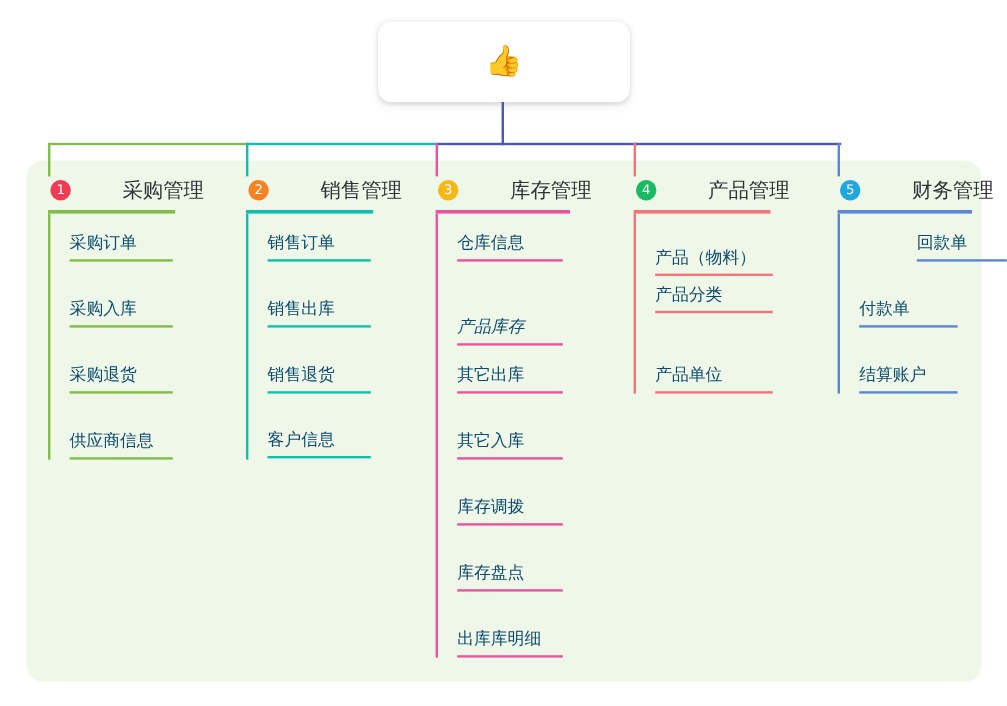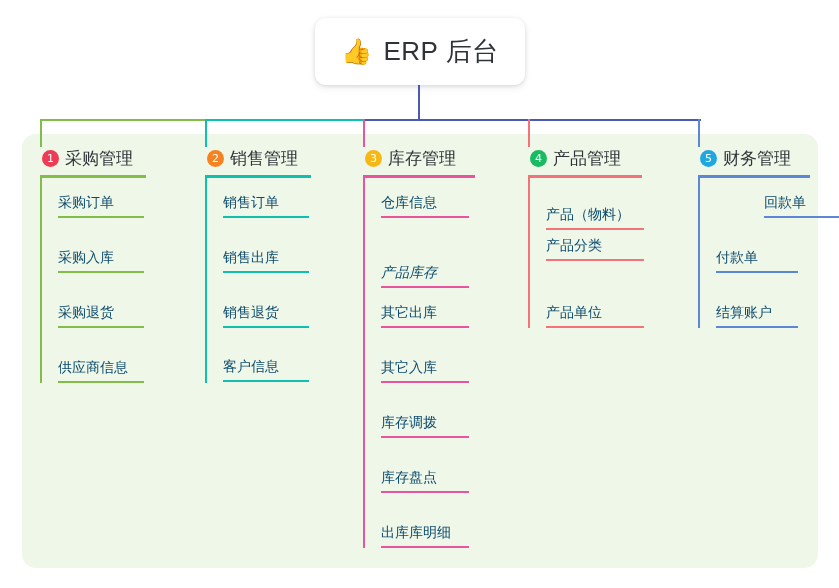--- a/index.html
+++ b/index.html
@@ -83,20 +83,21 @@
     color: #ffffff;
     font-size: 11px;
     line-height: 17px;
     text-align: center;
     flex: 0 0 auto;
     font-family: "DejaVu Sans", sans-serif;
   }
   .col-title {
     font-size: 17px;
     color: #2f3237;
+    margin-left: 37px;
   }
 
   .head-rule {
     position: absolute;
     height: 3px;
     left: 0;
     top: 30px;
   }
 
   
@@ -133,21 +134,20 @@
 </style>
 </head>
 <body>
 
 <div id="canvas">
 
   <div id="panel"></div>
 
   <div id="root-card">
     <span id="root-icon">👍</span>
-    <span id="root-title">ERP 后台</span>
   </div>
 
   <div id="connectors">
       <div class="vline" style="left: 418px; top: 85px; height: 36px; background: rgb(74, 89, 181);"></div>
       <div class="hline" style="left: 41px; top: 119px; width: 167px; background: rgb(130, 189, 74);"></div>
       <div class="hline" style="left: 206px; top: 119px; width: 160px; background: rgb(16, 192, 174);"></div>
       <div class="hline" style="left: 364px; top: 119px; width: 167px; background: rgb(74, 89, 181);"></div>
       <div class="hline" style="left: 529px; top: 119px; width: 172px; background: rgb(74, 89, 181);"></div>
       <div class="vline" style="left: 40px; top: 119px; height: 28px; background: rgb(130, 189, 74);"></div>
       <div class="vline" style="left: 205px; top: 119px; height: 28px; background: rgb(16, 192, 174);"></div>

